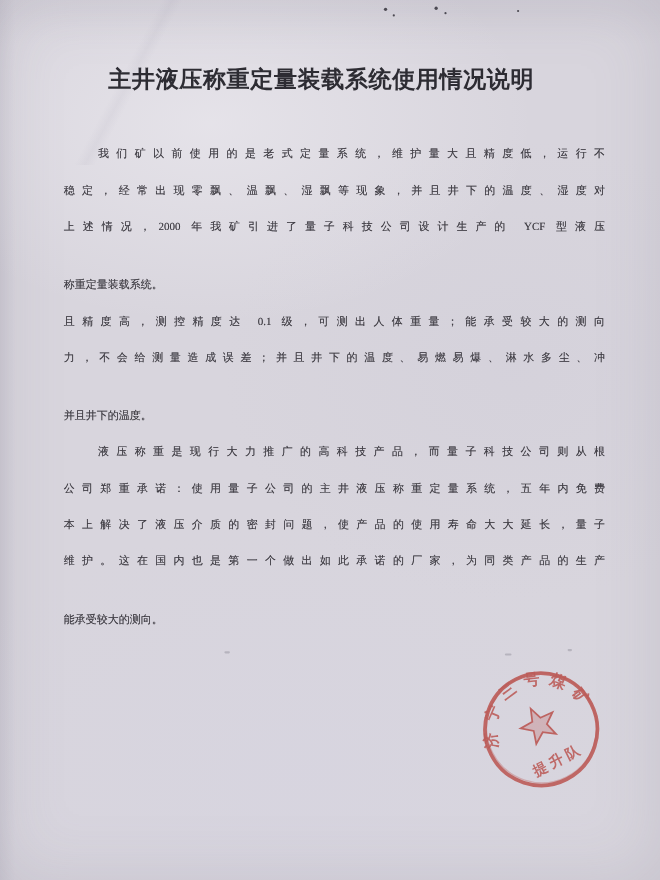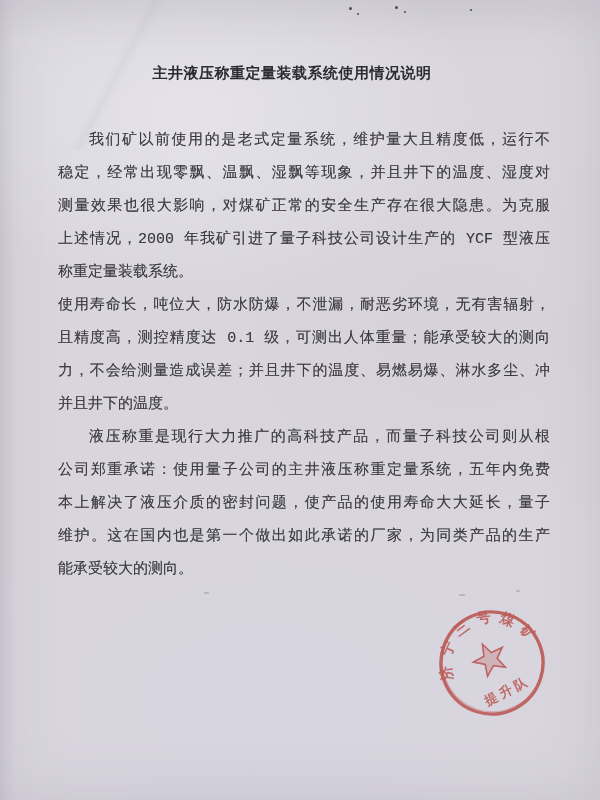--- a/index.html
+++ b/index.html
@@ -22,34 +22,33 @@
   }
   .crease{
     position:absolute;left:0;top:0;width:240px;height:150px;pointer-events:none;
     background:linear-gradient(118deg, rgba(255,255,255,0) 46%, rgba(186,183,196,.35) 49%, rgba(255,255,255,0) 52%);
     opacity:.5;
   }
   .title{
     position:absolute;top:55px;left:0;width:584px;height:36px;
     text-align:center;line-height:36px;
     font-family:"Liberation Sans","DejaVu Sans",sans-serif;
-    font-weight:bold;font-size:15px;letter-spacing:.5px;color:#2d2c33;
+    font-weight:bold;font-size:21px;letter-spacing:.5px;color:#2d2c33;
   }
   .body{
     position:absolute;left:58px;top:124px;width:492px;
   }
   .line{
-    height:33px;line-height:33px;font-size:15px;
+    height:33px;line-height:33px;font-size:10px;
     text-align:justify;text-align-last:justify;
     color:#3f3d44;white-space:nowrap;
     text-shadow:0 0 .6px rgba(63,61,68,.55);
-    font-family:Liberation Mono, monospace;
   }
   .line.first{text-indent:31px;}
-  .line.last{text-align-last:left;white-space:normal;}
+  .line.last{text-align-last:left;white-space:normal;margin-top:20px;}
   .speck{position:absolute;background:#4a4850;border-radius:50%;}
   .pencil{position:absolute;background:#8e8c96;border-radius:2px;opacity:.45;}
   .stamp{
     position:absolute;left:435px;top:606px;width:114px;height:114px;
     opacity:.8;filter:blur(.3px);
   }
   .stamp text{font-family:"Liberation Sans","DejaVu Sans",sans-serif;font-weight:bold;}
 </style>
 </head>
 <body>
@@ -65,26 +64,24 @@
   <div class="pencil" style="left:204px;top:592px;width:5px;height:2px;"></div>
   <div class="pencil" style="left:459px;top:594px;width:6px;height:2px;"></div>
   <div class="pencil" style="left:516px;top:590px;width:4px;height:2px;"></div>
 
   <div class="title">主井液压称重定量装载系统使用情况说明</div>
 
   <div class="body">
       <div>
         <div class="line first">我们矿以前使用的是老式定量系统，维护量大且精度低，运行不</div>
         <div class="line">稳定，经常出现零飘、温飘、湿飘等现象，并且井下的温度、湿度对</div>
-        <div class="line">测量效果也很大影响，对煤矿正常的安全生产存在很大隐患。为克服</div>
         <div class="line">上述情况，2000 年我矿引进了量子科技公司设计生产的 YCF 型液压</div>
         <div class="line last">称重定量装载系统。</div>
       </div>
       <div>
-        <div class="line">使用寿命长，吨位大，防水防爆，不泄漏，耐恶劣环境，无有害辐射，</div>
         <div class="line">且精度高，测控精度达 0.1 级，可测出人体重量；能承受较大的测向</div>
         <div class="line">力，不会给测量造成误差；并且井下的温度、易燃易爆、淋水多尘、冲</div>
         <div class="line last">并且井下的温度。</div>
       </div>
       <div>
         <div class="line first">液压称重是现行大力推广的高科技产品，而量子科技公司则从根</div>
         <div class="line">公司郑重承诺：使用量子公司的主井液压称重定量系统，五年内免费</div>
         <div class="line">本上解决了液压介质的密封问题，使产品的使用寿命大大延长，量子</div>
         <div class="line">维护。这在国内也是第一个做出如此承诺的厂家，为同类产品的生产</div>
         <div class="line last">能承受较大的测向。</div>

